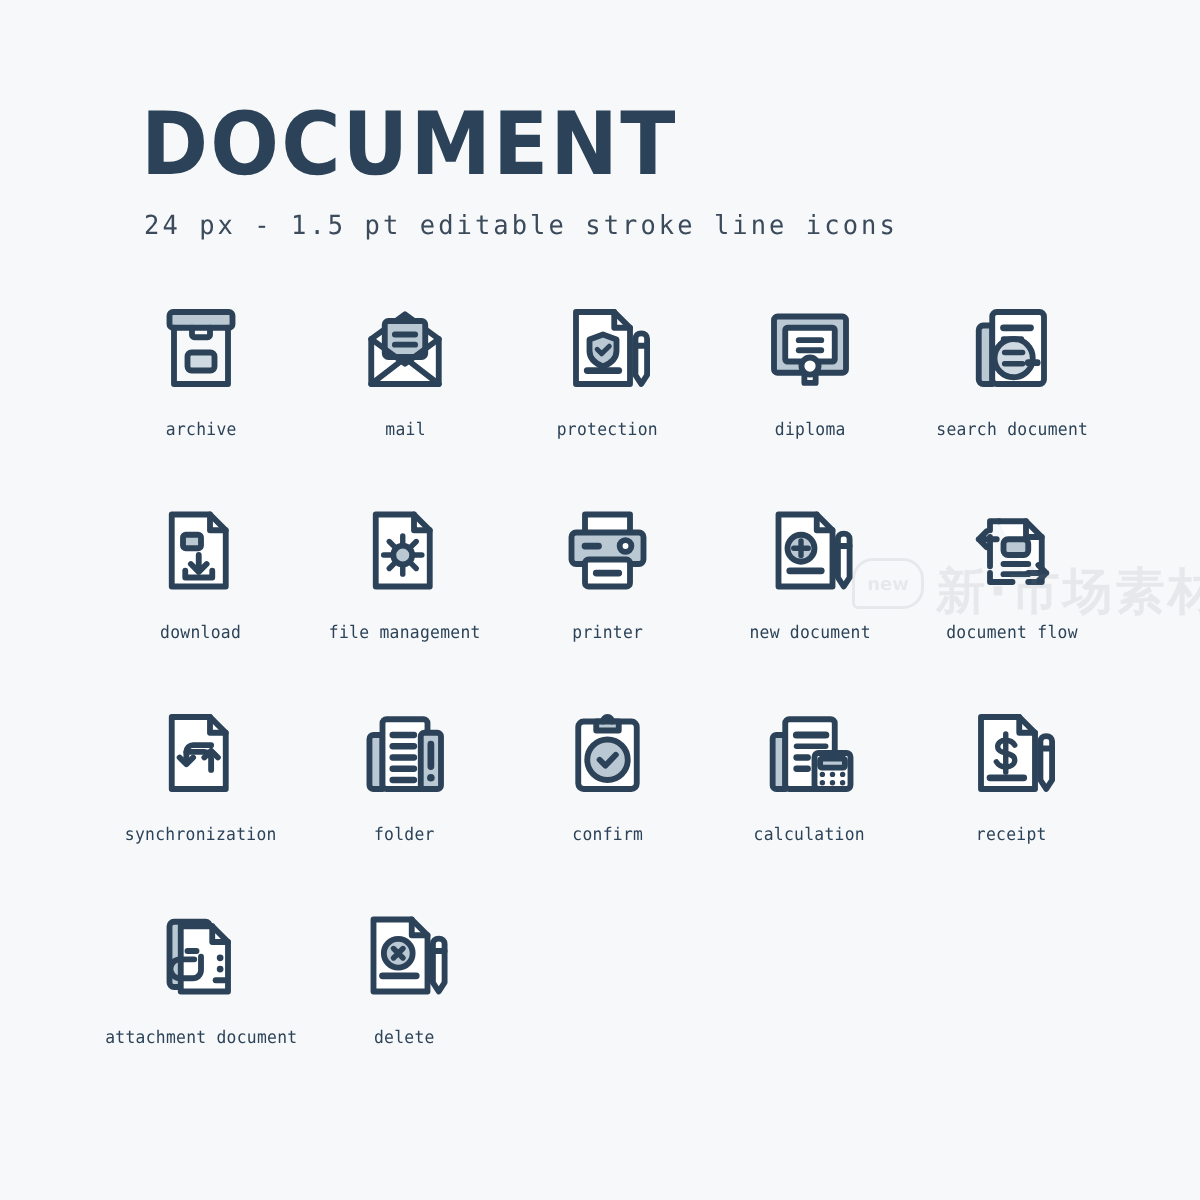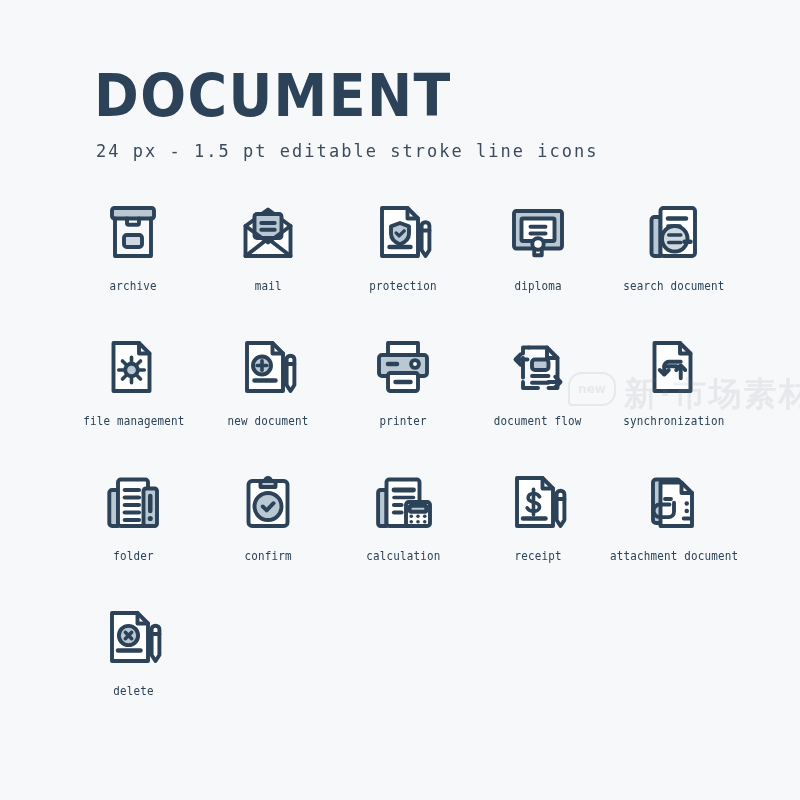--- a/index.html
+++ b/index.html
@@ -204,20 +204,33 @@
           <line x1="20" y1="20" x2="28" y2="20" stroke-width="2.4"></line>
           <circle cx="24.5" cy="28.5" r="8.5" fill="#cfd9e1"></circle>
           <line x1="20.5" y1="26" x2="28.5" y2="26" stroke-width="2.4"></line>
           <line x1="20.5" y1="31" x2="28.5" y2="31" stroke-width="2.4"></line>
           <line x1="31" y1="30.5" x2="35" y2="30.5" stroke-width="3"></line>
         </svg>
       </div>
       <div class="label">search document</div>
     </div>
 
+    <div class="cell">
+      <div class="icon-box">
+        <svg viewBox="0 0 48 48" fill="none" stroke="#2b4258" stroke-width="2.6" stroke-linecap="round" stroke-linejoin="round">
+          <path d="M11 8h17l7 7v25H11z" fill="#ffffff"></path>
+          <path d="M28 8v7h7"></path>
+          <rect x="16" y="17" width="8" height="6" rx="1.2" fill="#b9c8d2"></rect>
+          <line x1="23" y1="26" x2="23" y2="33"></line>
+          <path d="M19.5 30l3.5 3.5 3.5-3.5"></path>
+          <path d="M17 33v3h12v-3"></path>
+        </svg>
+      </div>
+      <div class="label">download</div>
+    </div>
 
 
     <div class="cell">
       <div class="icon-box">
         <svg viewBox="0 0 48 48" fill="none" stroke="#2b4258" stroke-width="2.6" stroke-linecap="round" stroke-linejoin="round">
           <path d="M11 8h17l7 7v25H11z" fill="#ffffff"></path>
           <path d="M28 8v7h7"></path>
           <circle cx="23" cy="26" r="4.2" fill="#b9c8d2"></circle>
           <g stroke-width="2.4">
             <line x1="23" y1="17.5" x2="23" y2="21"></line>
@@ -230,45 +243,45 @@
             <line x1="19.5" y1="29.5" x2="17" y2="32"></line>
           </g>
         </svg>
       </div>
       <div class="label">file management</div>
     </div>
 
     <div class="cell">
       <div class="icon-box">
         <svg viewBox="0 0 48 48" fill="none" stroke="#2b4258" stroke-width="2.6" stroke-linecap="round" stroke-linejoin="round">
+          <path d="M14 16V8h20v8" fill="#ffffff"></path>
+          <rect x="8" y="16" width="32" height="14" rx="2" fill="#b9c8d2"></rect>
+          <line x1="14" y1="22" x2="20" y2="22" stroke-width="3"></line>
+          <circle cx="32" cy="22" r="2.6" fill="#ffffff"></circle>
+          <rect x="14" y="28" width="20" height="12" rx="1.6" fill="#ffffff"></rect>
+          <line x1="19" y1="34" x2="29" y2="34" stroke-width="3"></line>
+        </svg>
+      </div>
+      <div class="label">printer</div>
+    </div>
+
+    <div class="cell">
+      <div class="icon-box">
+        <svg viewBox="0 0 48 48" fill="none" stroke="#2b4258" stroke-width="2.6" stroke-linecap="round" stroke-linejoin="round">
           <path d="M10 8h17l7 7v25H10z" fill="#ffffff"></path>
           <path d="M27 8v7h7"></path>
           <circle cx="20" cy="23" r="6" fill="#b9c8d2"></circle>
           <line x1="20" y1="19.8" x2="20" y2="26.2" stroke-width="2.4"></line>
           <line x1="16.8" y1="23" x2="23.2" y2="23" stroke-width="2.4"></line>
           <line x1="15" y1="33" x2="29" y2="33" stroke-width="3"></line>
           <path d="M39 16.5c1.6 0 2.6 1 2.6 2.4V36l-2.6 4-2.6-4V18.9c0-1.4 1-2.4 2.6-2.4z" fill="#ffffff"></path>
           <line x1="36.4" y1="22" x2="41.6" y2="22"></line>
         </svg>
       </div>
       <div class="label">new document</div>
-    </div>
-
-    <div class="cell">
-      <div class="icon-box">
-        <svg viewBox="0 0 48 48" fill="none" stroke="#2b4258" stroke-width="2.6" stroke-linecap="round" stroke-linejoin="round">
-          <path d="M14 16V8h20v8" fill="#ffffff"></path>
-          <rect x="8" y="16" width="32" height="14" rx="2" fill="#b9c8d2"></rect>
-          <line x1="14" y1="22" x2="20" y2="22" stroke-width="3"></line>
-          <circle cx="32" cy="22" r="2.6" fill="#ffffff"></circle>
-          <rect x="14" y="28" width="20" height="12" rx="1.6" fill="#ffffff"></rect>
-          <line x1="19" y1="34" x2="29" y2="34" stroke-width="3"></line>
-        </svg>
-      </div>
-      <div class="label">printer</div>
     </div>
 
     <div class="cell">
       <div class="icon-box">
         <svg viewBox="0 0 48 48" fill="none" stroke="#2b4258" stroke-width="2.6" stroke-linecap="round" stroke-linejoin="round">
           <path d="M18 11h12l7 7v20h-6" fill="#ffffff"></path>
           <path d="M30 11v7h7"></path>
           <path d="M14 15v-4h4M14 34v4h10"></path>
           <line x1="14" y1="18" x2="14" y2="31"></line>
           <rect x="20" y="19" width="11" height="7" rx="2" fill="#b9c8d2"></rect>

